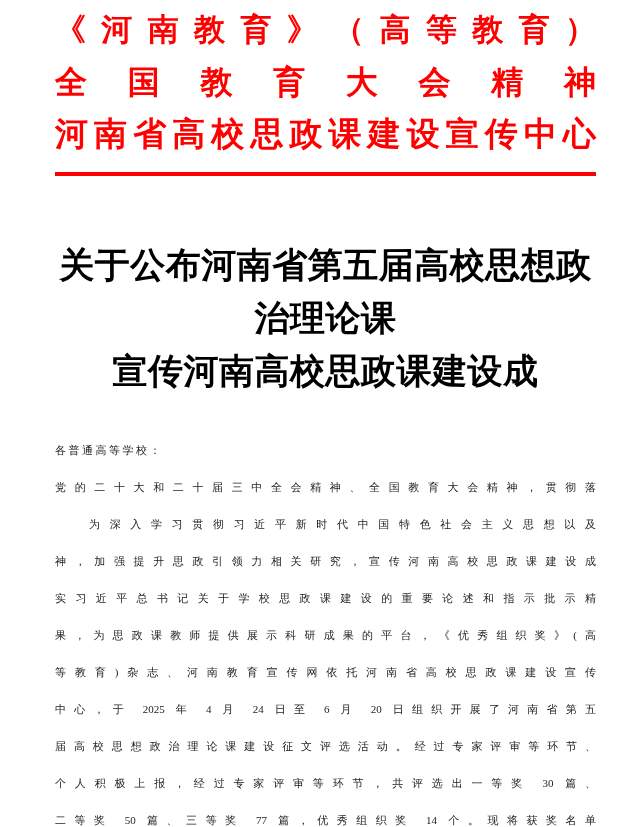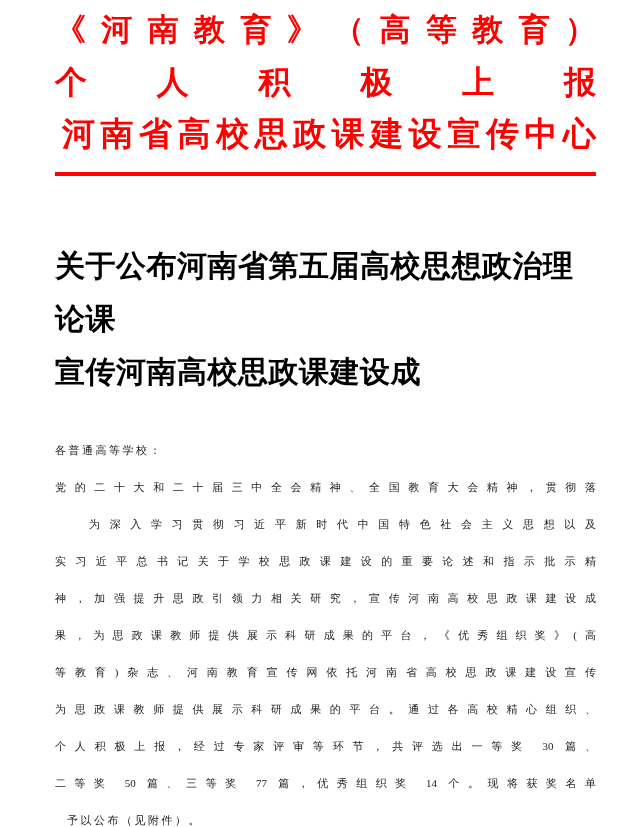--- a/index.html
+++ b/index.html
@@ -25,33 +25,34 @@
   .lh-line {
     height: 52px;
     line-height: 52px;
     text-align: justify;
     text-align-last: justify;
     text-justify: inter-character;
     white-space: nowrap;
   }
   .lh1 { font-size: 31px; }
   .lh2 { font-size: 32px; }
-  .lh3 { font-size: 33px; margin-left: 7px; }
+  .lh3 { font-size: 33px; }
 
   .red-rule {
     margin-top: 12px;
     height: 1.5px;
     border-top: 3px solid var(--red);
     border-bottom: 1.5px solid var(--red);
   }
 
   
   .doc-title {
     margin-top: 63px;
-    font-size: 30px;
+    text-align: center;
+    font-size: 35px;
     font-weight: bold;
     line-height: 53px;
     color: var(--title-color);
     letter-spacing: 0.5px;
   }
 
   
   .body-text {
     margin-top: 34px;
     font-size: 11px;
@@ -70,40 +71,41 @@
   .bline.first { text-indent: 34px; }
   .bline.last { text-align-last: left; letter-spacing: 2.5px; margin-left: 12px; }
 </style>
 </head>
 <body>
 
 <div class="page">
 
   <header class="letterhead">
     <div class="lh-line lh1">《河南教育》（高等教育）</div>
-    <div class="lh-line lh2">个人积极上报</div>
+    <div class="lh-line lh2">全国教育大会精神</div>
     <div class="lh-line lh3">河南省高校思政课建设宣传中心</div>
     <div class="red-rule"></div>
   </header>
 
   <h1 class="doc-title">
     <div>关于公布河南省第五届高校思想政治理论课</div>
     <div>宣传河南高校思政课建设成</div>
   </h1>
 
   <main class="body-text">
     <p class="salutation">各普通高等学校：</p>
 
     <div>
       <div class="bline">党的二十大和二十届三中全会精神、全国教育大会精神，贯彻落</div>
       <div class="bline first">为深入学习贯彻习近平新时代中国特色社会主义思想以及</div>
+      <div class="bline">神，加强提升思政引领力相关研究，宣传河南高校思政课建设成</div>
       <div class="bline">实习近平总书记关于学校思政课建设的重要论述和指示批示精</div>
-      <div class="bline">神，加强提升思政引领力相关研究，宣传河南高校思政课建设成</div>
       <div class="bline">果，为思政课教师提供展示科研成果的平台，《优秀组织奖》(高</div>
       <div class="bline">等教育)杂志、河南教育宣传网依托河南省高校思政课建设宣传</div>
-      <div class="bline">为思政课教师提供展示科研成果的平台。通过各高校精心组织、</div>
+      <div class="bline">中心，于 2025 年 4 月 24 日至 6 月 20 日组织开展了河南省第五</div>
+      <div class="bline">届高校思想政治理论课建设征文评选活动。经过专家评审等环节、</div>
       <div class="bline">个人积极上报，经过专家评审等环节，共评选出一等奖 30 篇、</div>
       <div class="bline">二等奖 50 篇、三等奖 77 篇，优秀组织奖 14 个。现将获奖名单</div>
       <div class="bline last">予以公布（见附件）。</div>
     </div>
   </main>
 
 </div>
 
 </body></html>

